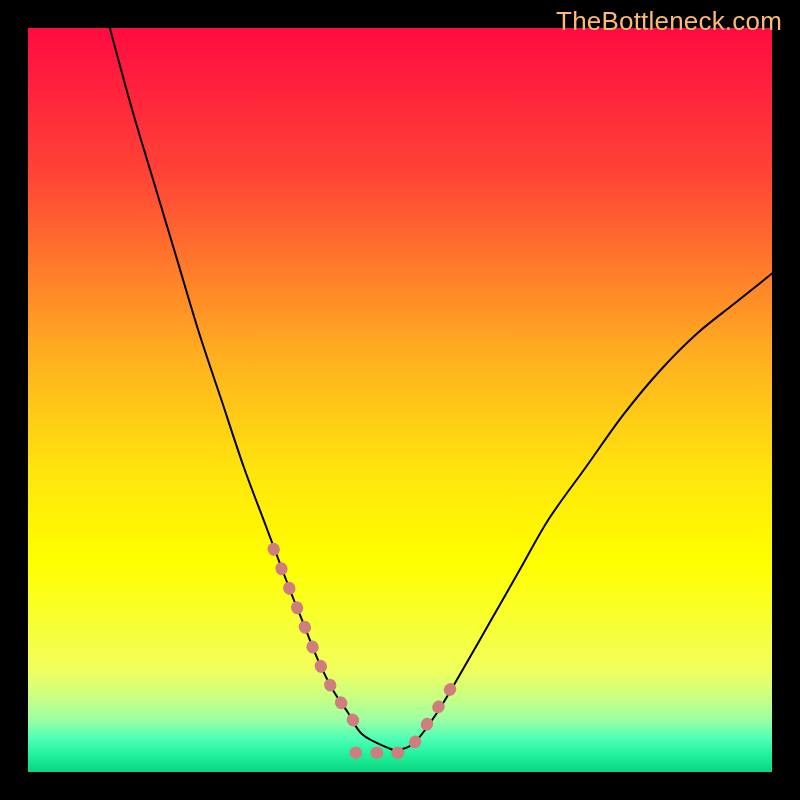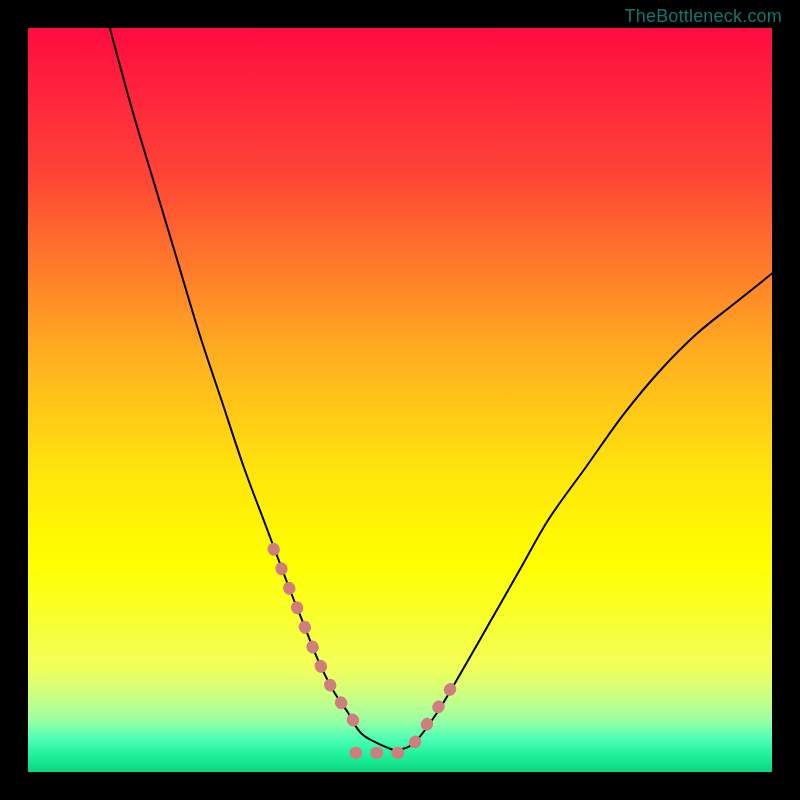--- a/index.html
+++ b/index.html
@@ -13,23 +13,23 @@
   .container {
     position: relative;
     width: 800px;
     height: 800px;
     background: #000;
   }
   .watermark {
     position: absolute;
     top: 6px;
     right: 18px;
-    color: #0f766e;
+    color: #fdba74;
     font-family: Arial, Helvetica, sans-serif;
-    font-size: 18px;
+    font-size: 26px;
     font-weight: 500;
     letter-spacing: 0.2px;
     z-index: 10;
   }
   .plot {
     position: absolute;
     left: 28px;
     top: 28px;
     width: 744px;
     height: 744px;

